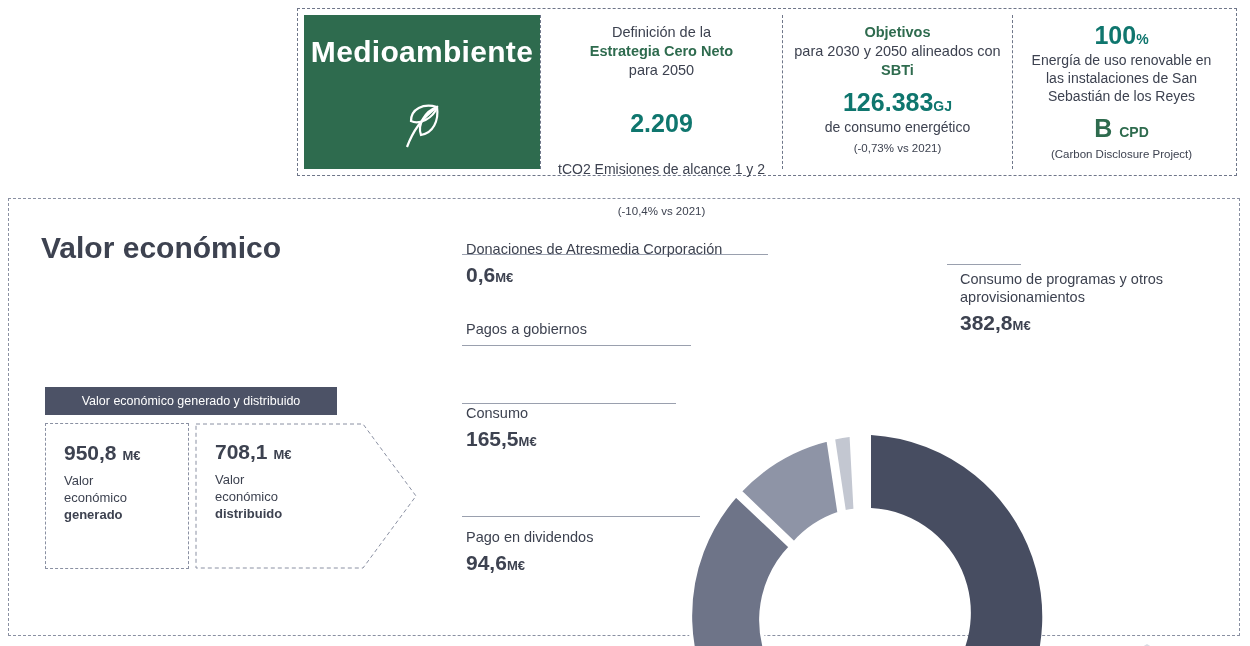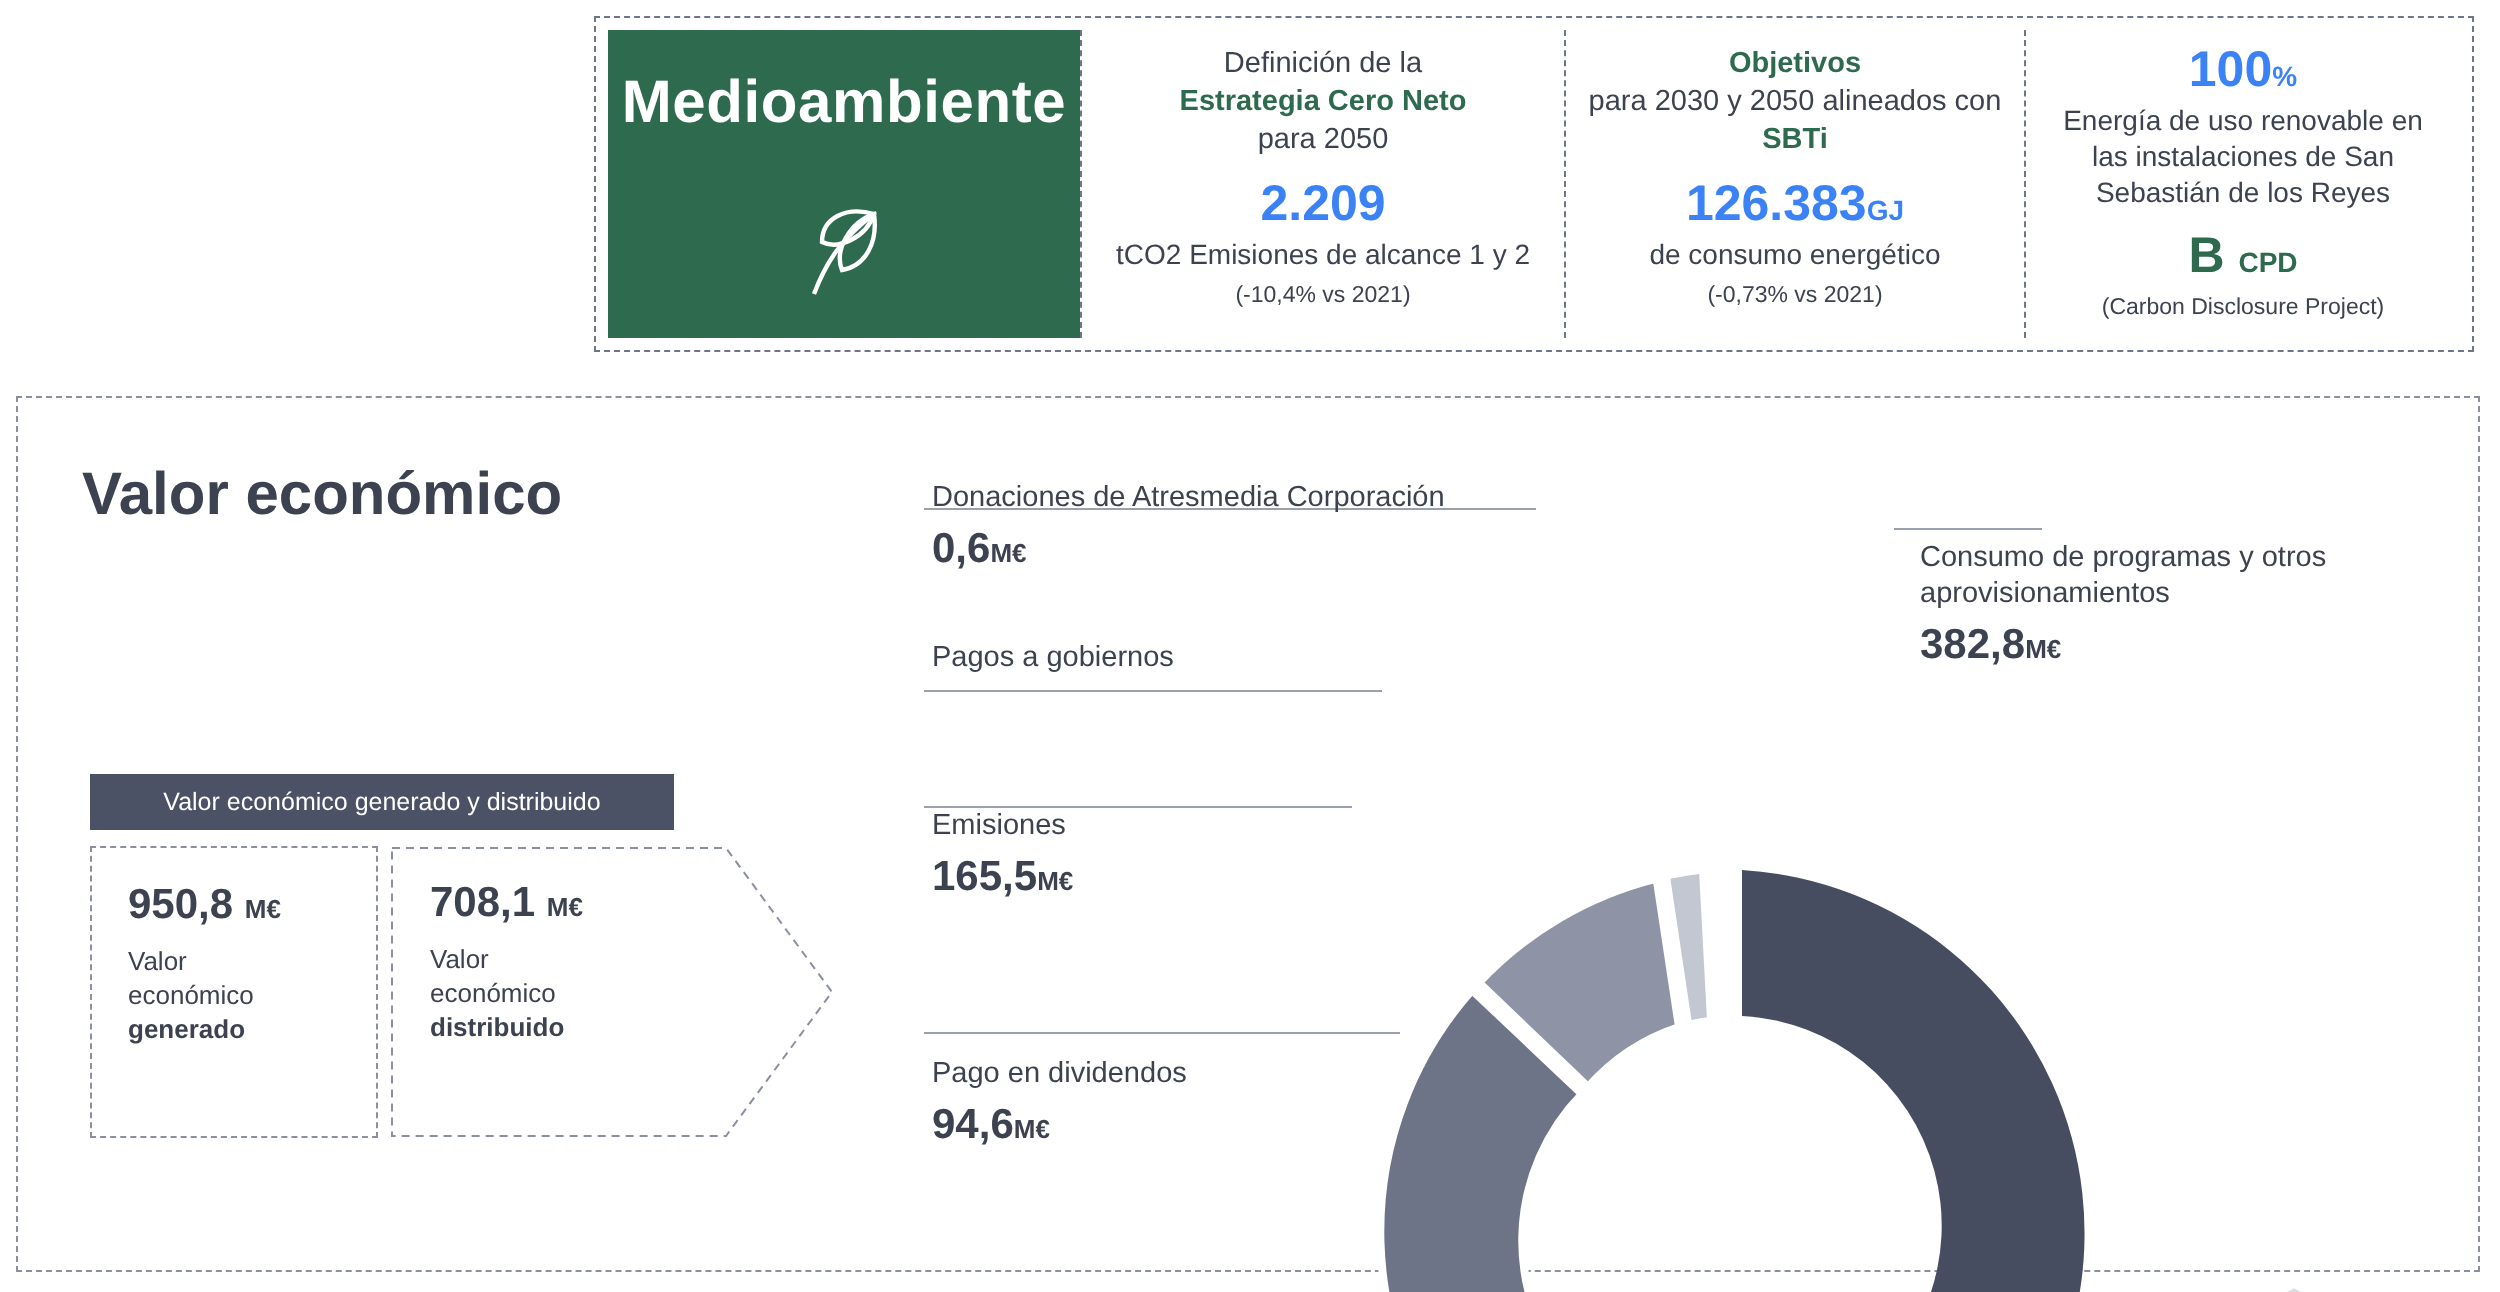--- a/index.html
+++ b/index.html
@@ -63,39 +63,39 @@
   .env-col:first-of-type { border-left: none; }
   .env-col .lead {
     font-size: 14.5px;
     line-height: 1.32;
     color: #3d4250;
   }
   .env-col .lead b { color: #2e6b4e; }
   .env-col .big {
     font-size: 25px;
     font-weight: bold;
-    color: #3b82f6;
+    color: #0f766e;
     margin-top: 10px;
     line-height: 1;
   }
   .env-col .big .unit {
     font-size: 14px;
     font-weight: bold;
   }
   .env-col .sub {
     font-size: 14px;
     line-height: 1.3;
     margin-top: 3px;
   }
   .env-col .tiny {
     font-size: 11.5px;
     margin-top: 5px;
     color: #3d4250;
   }
-  .col2 { width: 242px; flex: 0 0 242px; }
+  .col2 { width: 242px; flex: 0 0 242px; gap: 21px; }
   .col3 { width: 230px; flex: 0 0 230px; }
   .col4 { width: 218px; flex: 0 0 218px; }
   .col4 .big { margin-top: 0; }
   .col4 .letter {
     font-size: 25px;
     font-weight: bold;
     color: #2e6b4e;
     margin-top: 8px;
     text-align: right;
   }
@@ -355,21 +355,21 @@
   <span class="val">
     <span>0,6</span><span class="unit">M€</span>
   </span>
 </div>
 
 <div class="lbl" style="left:466px; top:320px; width:230px;">
   <span>Pagos a gobiernos</span>
 </div>
 
 <div class="lbl" style="left:466px; top:404px; width:215px;">
-  <span>Emisiones</span>
+  <span>Consumo</span>
   <span class="val">
     <span>165,5</span><span class="unit">M€</span>
   </span>
 </div>
 
 <div class="lbl" style="left:466px; top:528px; width:240px;">
   <span>Pago en dividendos</span>
   <span class="val">
     <span>94,6</span><span class="unit">M€</span>
   </span>

